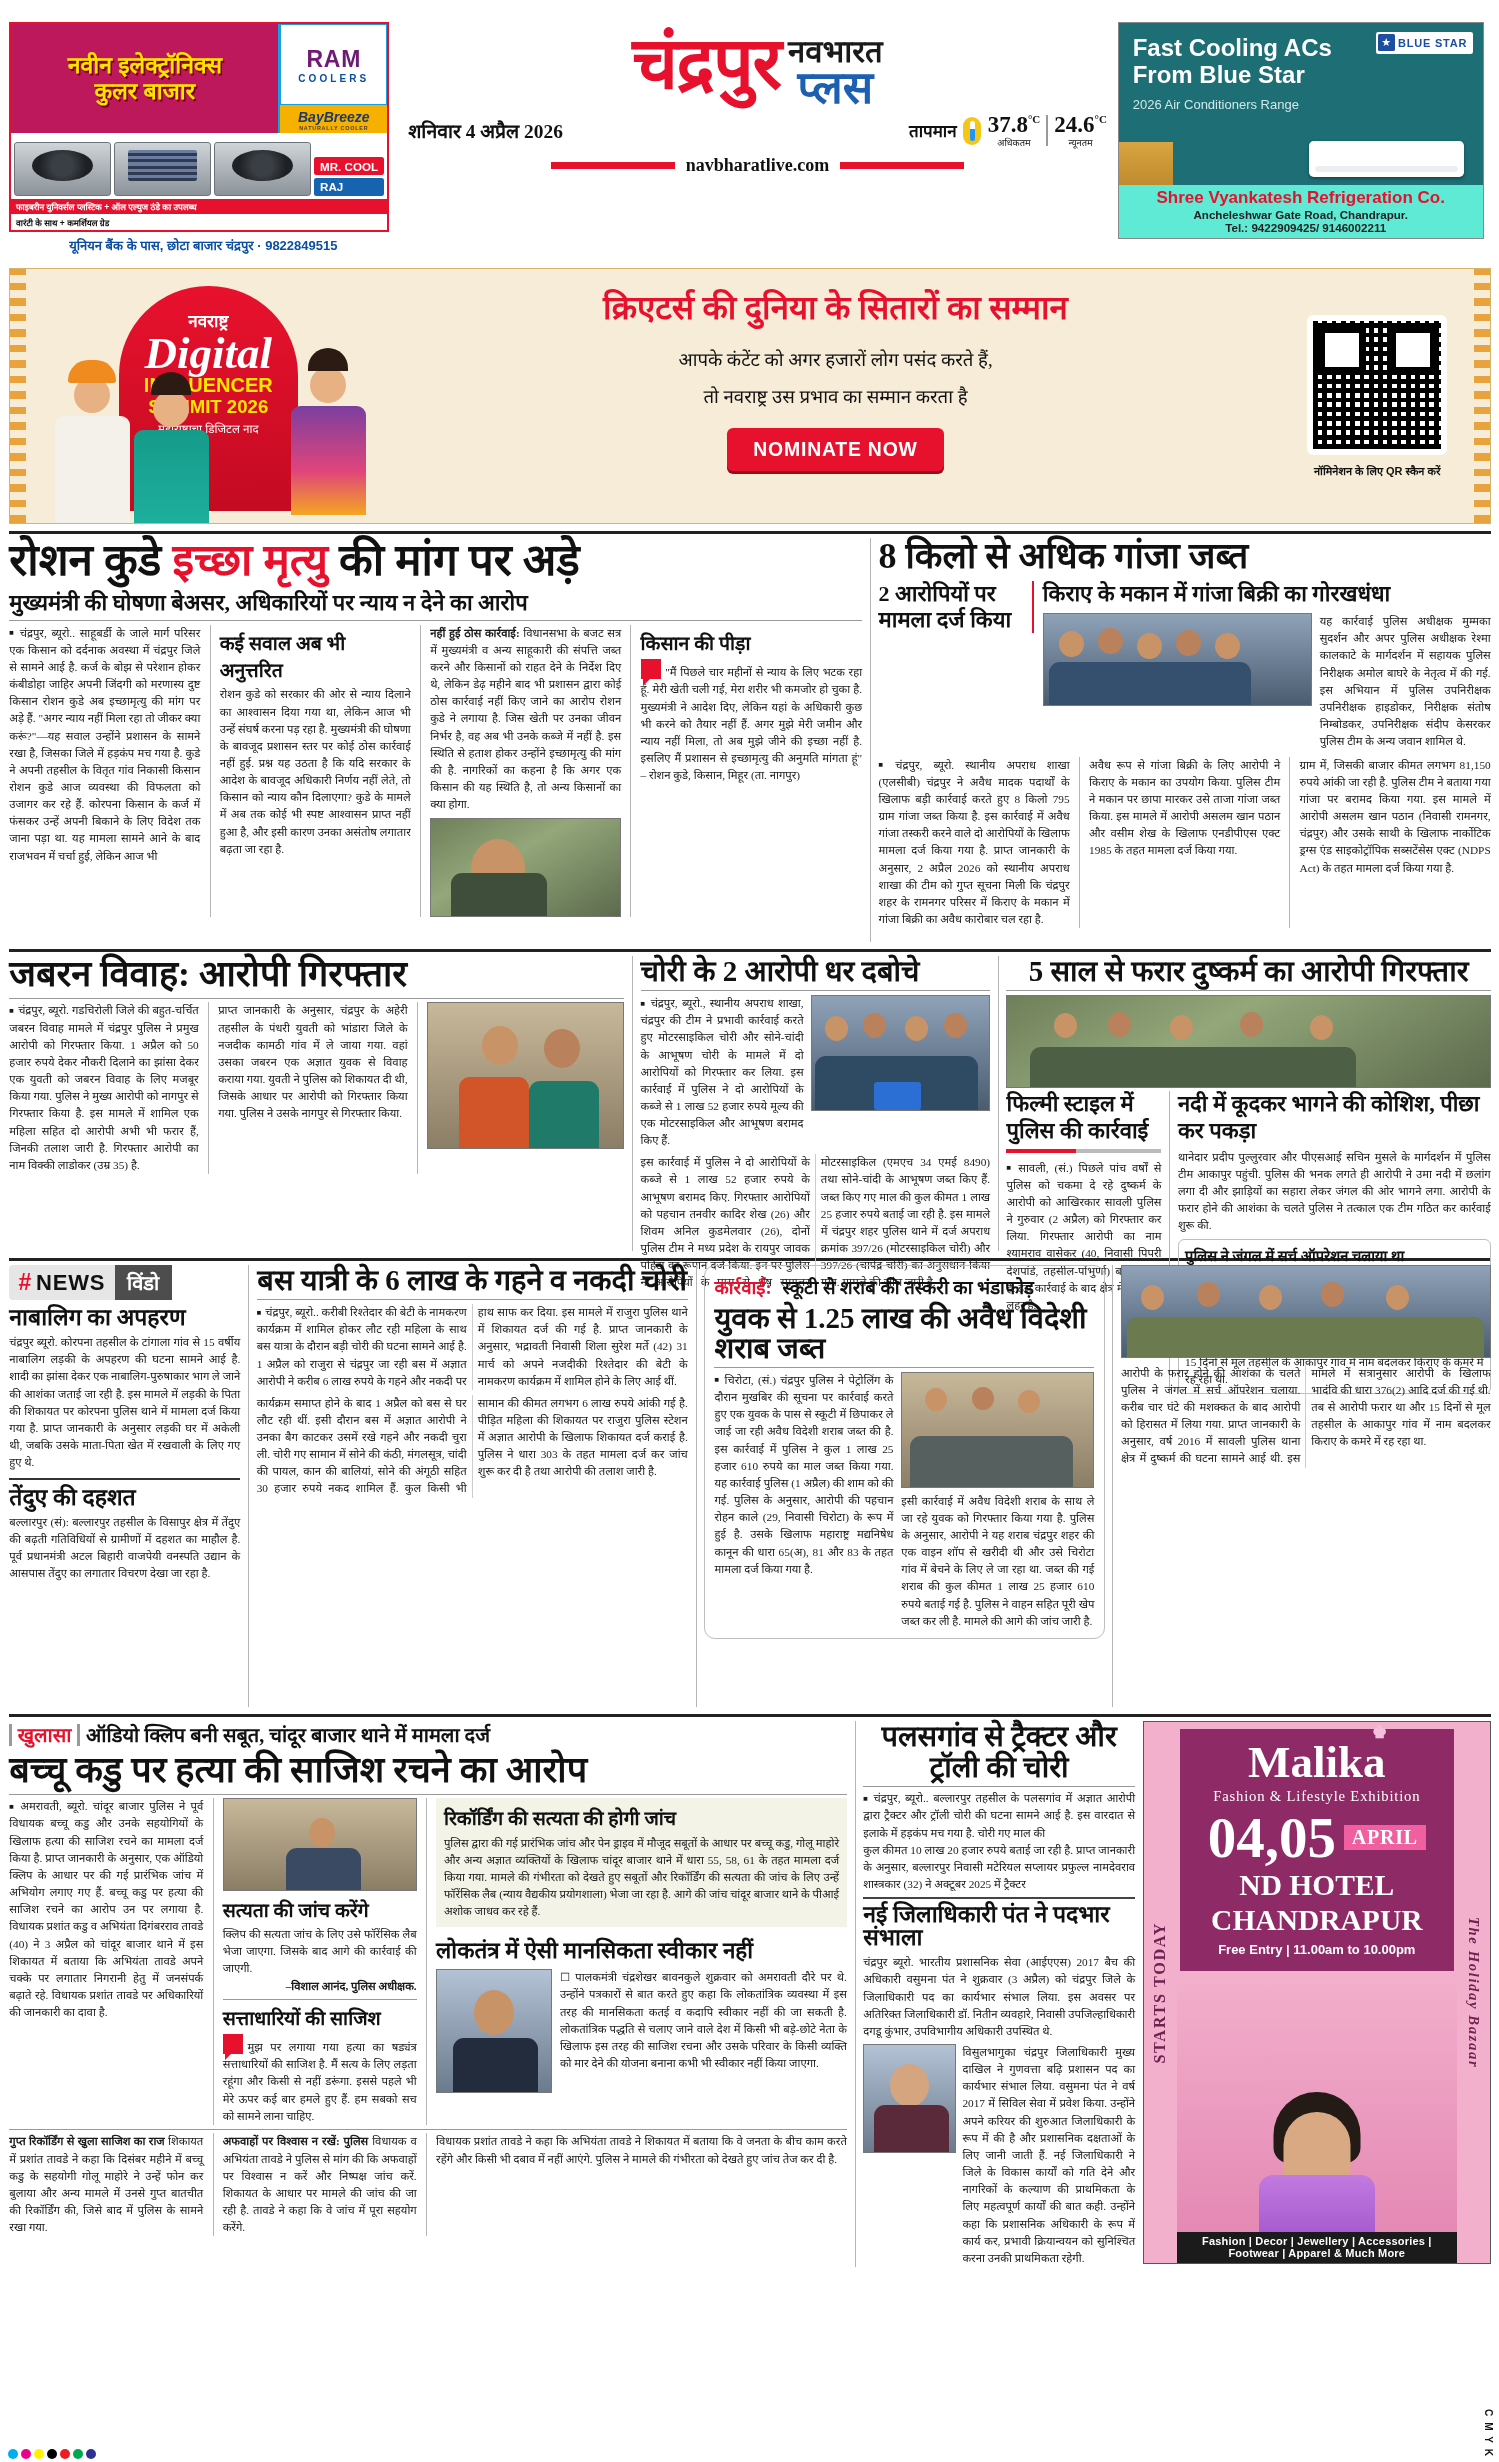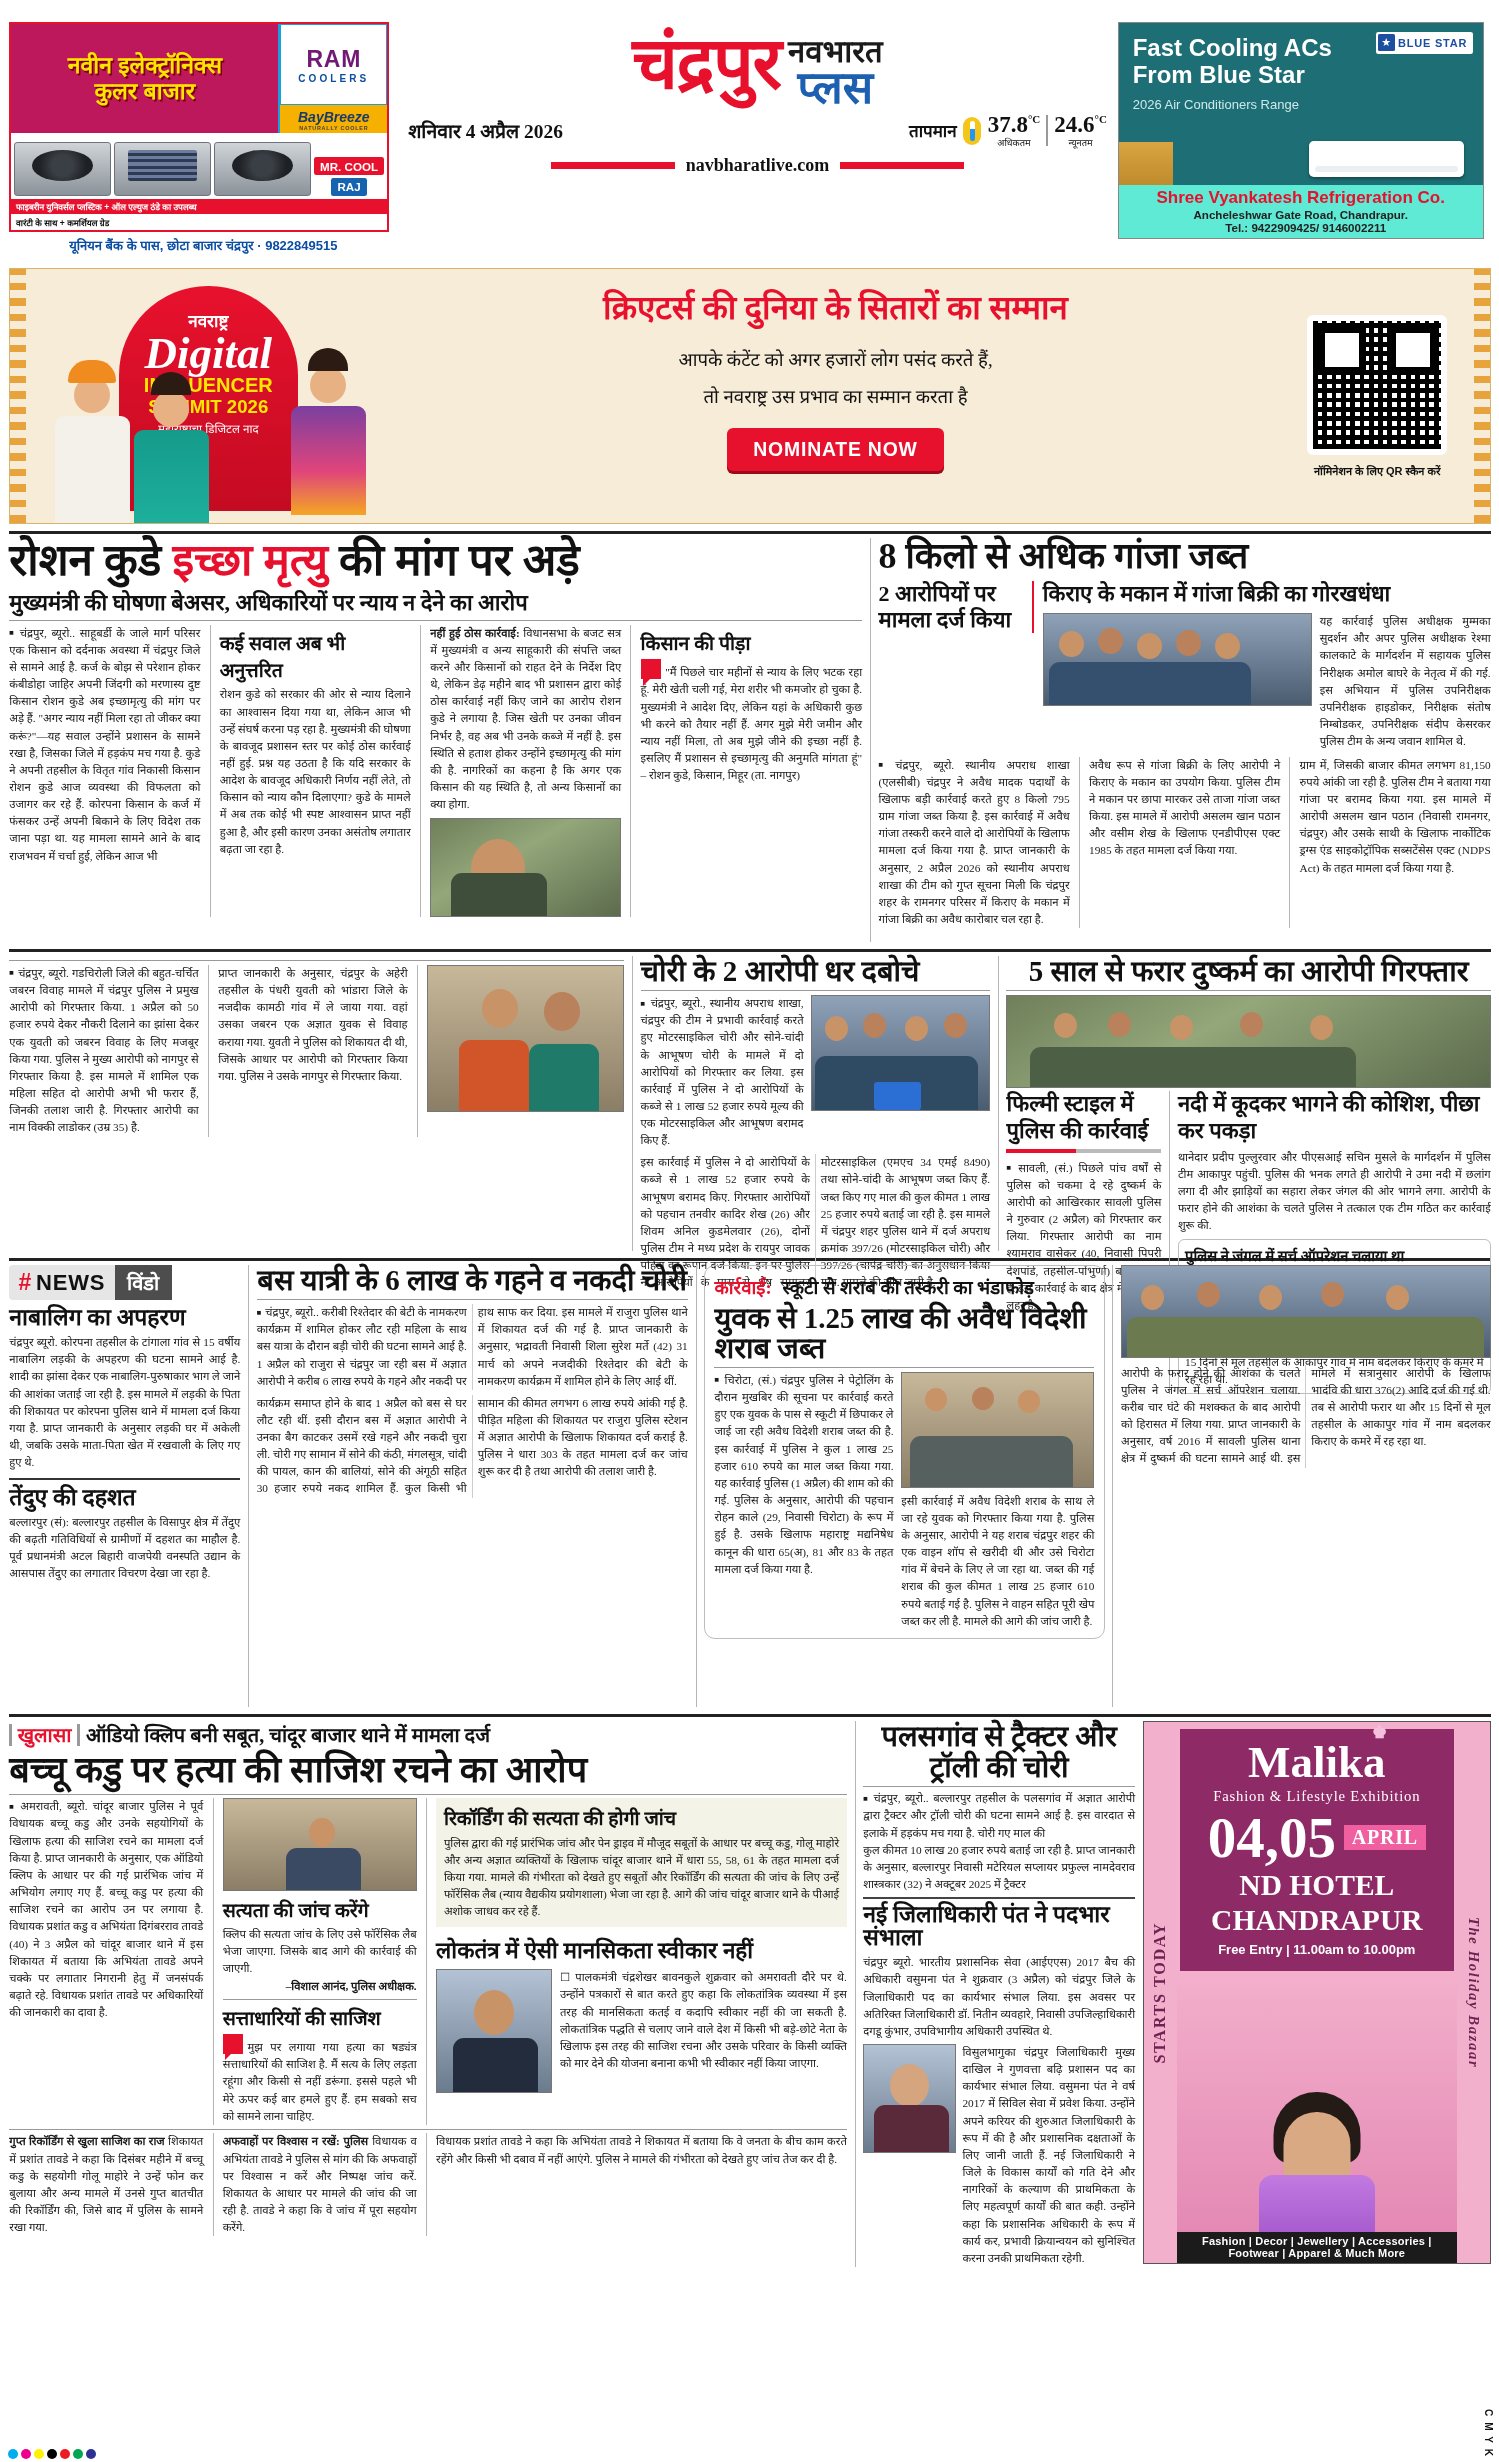--- a/index.html
+++ b/index.html
@@ -233,21 +233,21 @@
             <div class="baybreeze">
               <span>BayBreeze</span>
               <small>NATURALLY COOLER</small>
             </div>
           </div>
         </div>
         <div class="ad-cool-imgs">
           <div class="cooler-img"></div>
           <div class="cooler-img grill"></div>
           <div class="cooler-img"></div>
-          <div style="display:flex;flex-direction:column;gap:3.1px;align-items:center;">
+          <div style="display:flex;flex-direction:column;gap:3.1px;">
             <span class="mr-cool">MR. COOL</span>
             <span class="raj-box">RAJ</span>
           </div>
         </div>
         <div class="ad-cool-foot">फाइबरीन युनिवर्सल प्लस्टिक + ऑल एल्युज ठंडे का उपलब्ध</div>
         <div class="ad-cool-foot" style="background:#fff;color:#111;">वारंटी के साथ + कमर्शियल ग्रेड</div>
       </div>
       <div class="ad-cool-phone">यूनियन बैंक के पास, छोटा बाजार चंद्रपुर · 9822849515</div>
     </div>
 
@@ -419,20 +419,21 @@
           </div>
       </div>
     </div>
   </div>
 
   <div class="rule-thick"></div>
 
   <div class="news-row" style="height:295px">
 
     <div class="col" style="width:621px">
+      <h1 class="head head-l">जबरन विवाह: आरोपी गिरफ्तार</h1>
       <div class="rule-thin"></div>
       <div style="display:flex;gap:9.3px;margin-top:3.1px">
         <div style="width:194px">
           <p class="body-txt"><span class="bullet"></span><span>चंद्रपुर, ब्यूरो. गडचिरोली जिले की बहुत-चर्चित जबरन विवाह मामले में चंद्रपुर पुलिस ने प्रमुख आरोपी को गिरफ्तार किया. 1 अप्रैल को 50 हजार रुपये देकर नौकरी दिलाने का झांसा देकर एक युवती को जबरन विवाह के लिए मजबूर किया गया. पुलिस ने मुख्य आरोपी को नागपुर से गिरफ्तार किया है. इस मामले में शामिल एक महिला सहित दो आरोपी अभी भी फरार हैं, जिनकी तलाश जारी है. गिरफ्तार आरोपी का नाम विक्की लाडोकर (उम्र 35) है.</span></p>
         </div>
         <div class="vrule"></div>
         <div style="width:194px">
           <p class="body-txt">प्राप्त जानकारी के अनुसार, चंद्रपुर के अहेरी तहसील के पंधरी युवती को भांडारा जिले के नजदीक कामठी गांव में ले जाया गया. वहां उसका जबरन एक अज्ञात युवक से विवाह कराया गया. युवती ने पुलिस को शिकायत दी थी, जिसके आधार पर आरोपी को गिरफ्तार किया गया. पुलिस ने उसके नागपुर से गिरफ्तार किया.</p>
         </div>
         <div class="vrule"></div>

